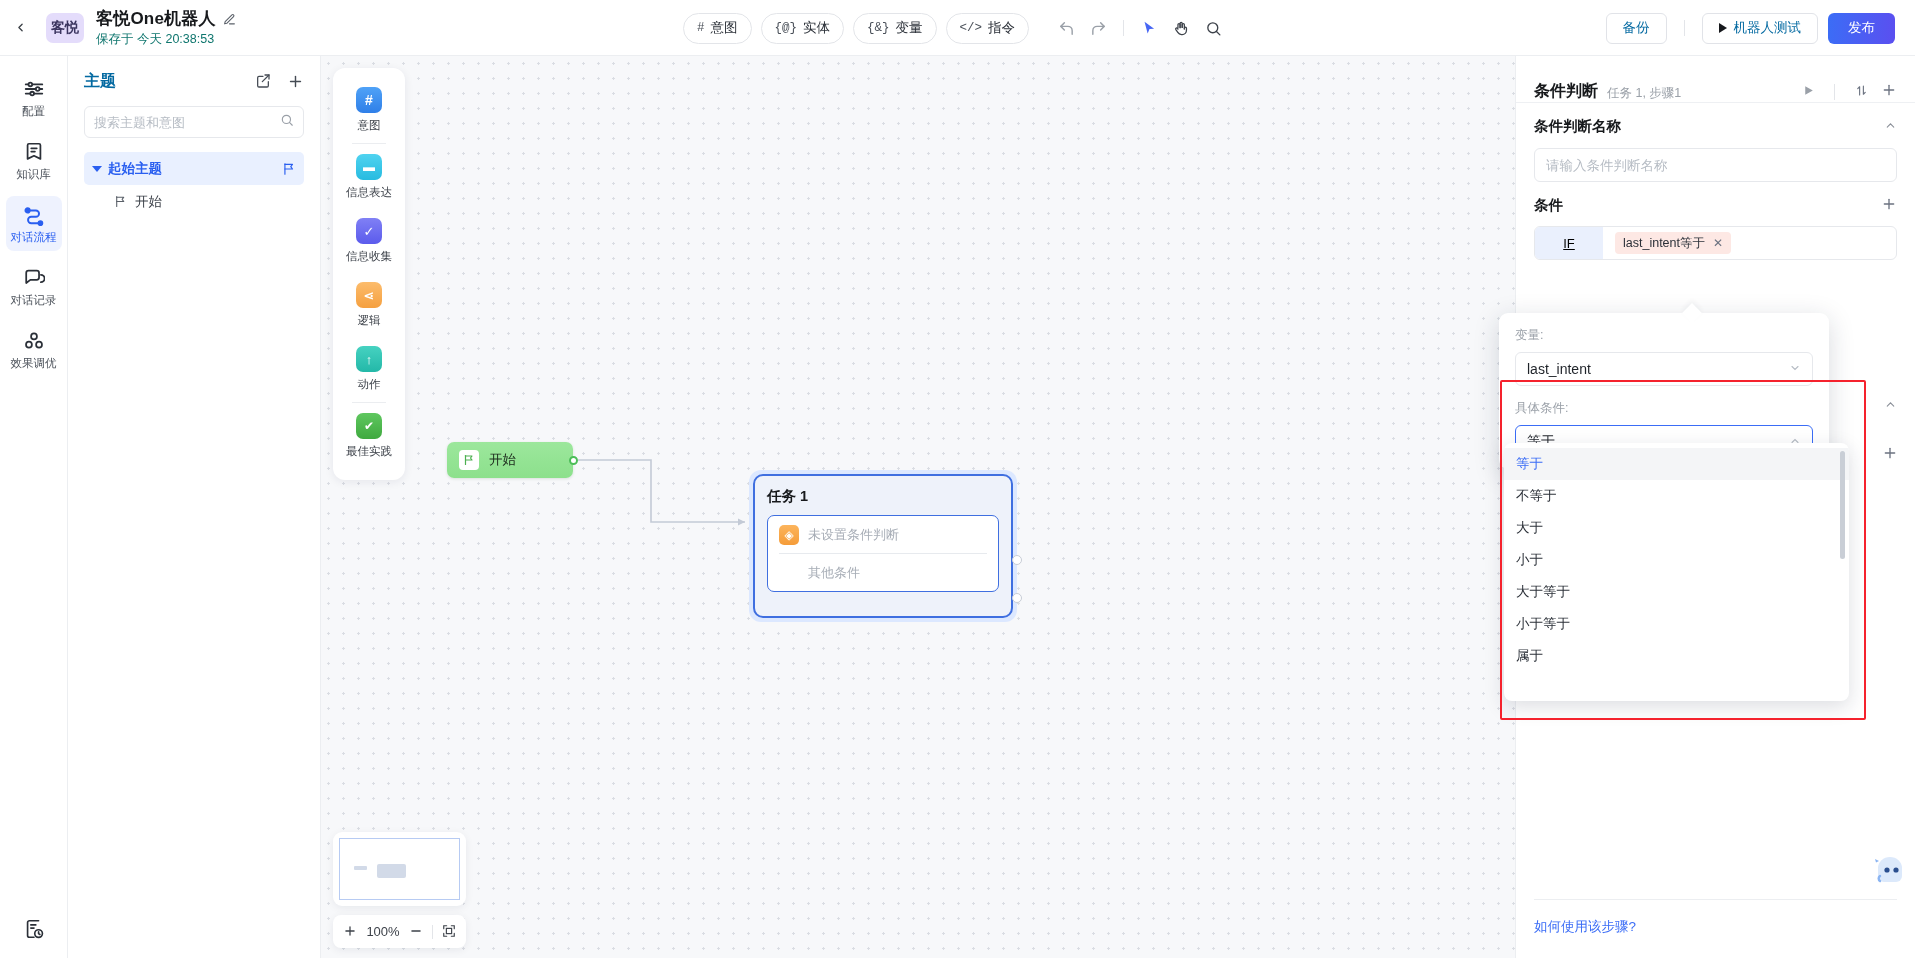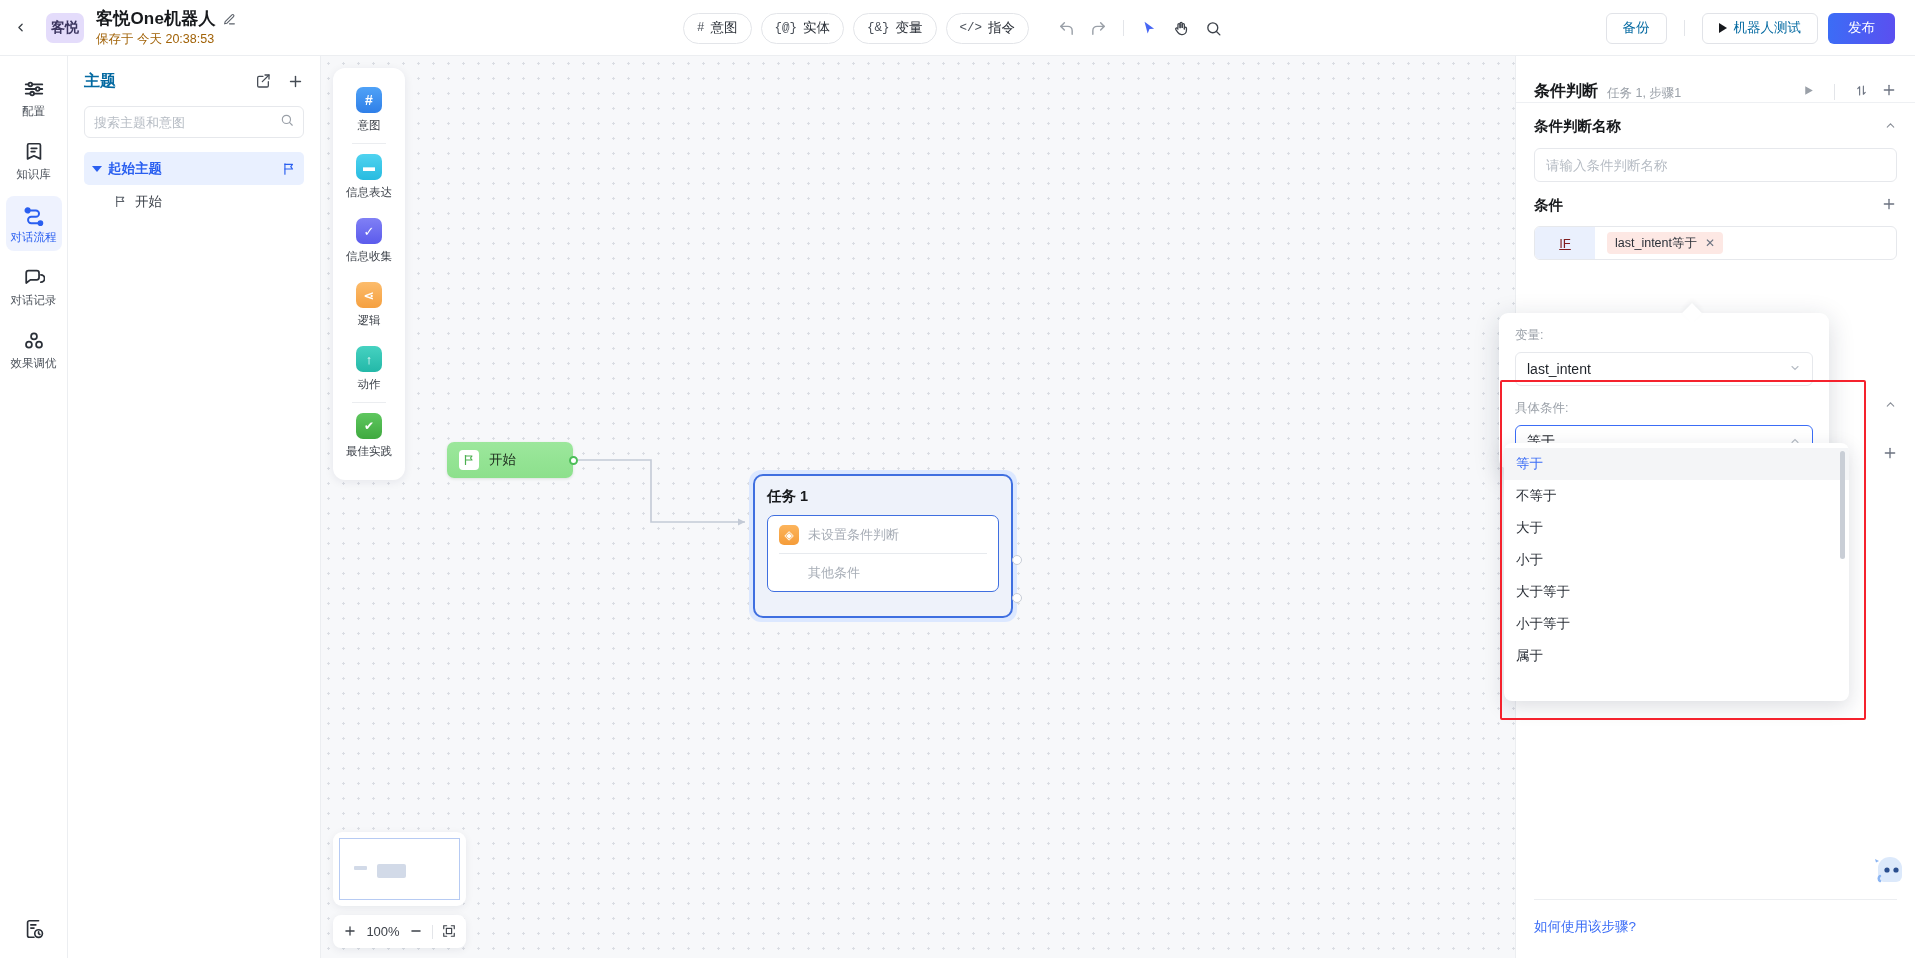--- a/index.html
+++ b/index.html
@@ -25,21 +25,21 @@
   .brand-badge {
     width: 38px; height: 30px; border-radius: 7px; background: #e4dcfb;
     color: #3b3560; font-size: 14px; font-weight: 700;
     display: flex; align-items: center; justify-content: center;
     margin-left: 6px;
   }
   .title-block { margin-left: 12px; display: flex; flex-direction: column; justify-content: center; }
   .title-row { display: flex; align-items: center; gap: 7px; }
   .bot-title { font-size: 17px; font-weight: 700; color: #17191c; letter-spacing: .2px; }
   .pencil-icon { width: 13px; height: 13px; color: #5a6069; display:inline-block; }
-  .save-time { font-size: 12.5px; color: #a16207; margin-top: 1px; }
+  .save-time { font-size: 12.5px; color: #0f766e; margin-top: 1px; }
 
   .center-tools {
     position: absolute; left: 683px; top: 0; height: 56px;
     display: flex; align-items: center; gap: 9px;
   }
   .pill {
     height: 31px; padding: 0 13px; border: 1px solid #e3e5e9; border-radius: 16px;
     background: #fff; display: flex; align-items: center; gap: 6px;
     font-size: 13.5px; color: #2b3038; cursor: pointer; white-space: nowrap;
   }
@@ -198,21 +198,21 @@
     display:flex; align-items:center; padding: 0 11px;
   }
   .rp-input input { border:none; outline:none; width:100%; font-size:13.5px; font-family:inherit; background:transparent; color:#2b3038; }
   .rp-input input::placeholder { color: #b6bcc4; }
   .plus { font-size: 19px; color: #6b7280; cursor:pointer; line-height: 1; }
 
   .cond-row {
     margin-top: 11px; height: 34px; border: 1px solid #e6e8ec; border-radius: 6px;
     display: flex; align-items: center; overflow: hidden;
   }
-  .cond-if { width: 60px; height: 100%; background:#eaf0fd; display:flex; align-items:center; justify-content:center; font-size: 13px; color:#7f1d1d;text-decoration:underline; }
+  .cond-if { width: 68px; height: 100%; background:#eaf0fd; display:flex; align-items:center; justify-content:center; font-size: 13px; color:#000000;text-decoration:underline; }
   .cond-tag {
     margin-left: 12px; background:#fde8e4; border-radius: 4px; height: 22px;
     display:flex; align-items:center; gap: 8px; padding: 0 8px; font-size: 12.5px; color:#2b3038;
   }
   .cond-tag .x { color:#6b7280; cursor:pointer; font-size: 12px; }
 
   .ghost-chev { position:absolute; right: 18px; top: 342px; color:#8b9099; font-size:12px; }
   .ghost-plus { position:absolute; right: 17px; top: 388px; color:#6b7280; font-size:19px; }
 
   .rp-foot-sep { position:absolute; left: 18px; right: 18px; bottom: 58px; height:1px; background:#eceef1; }

